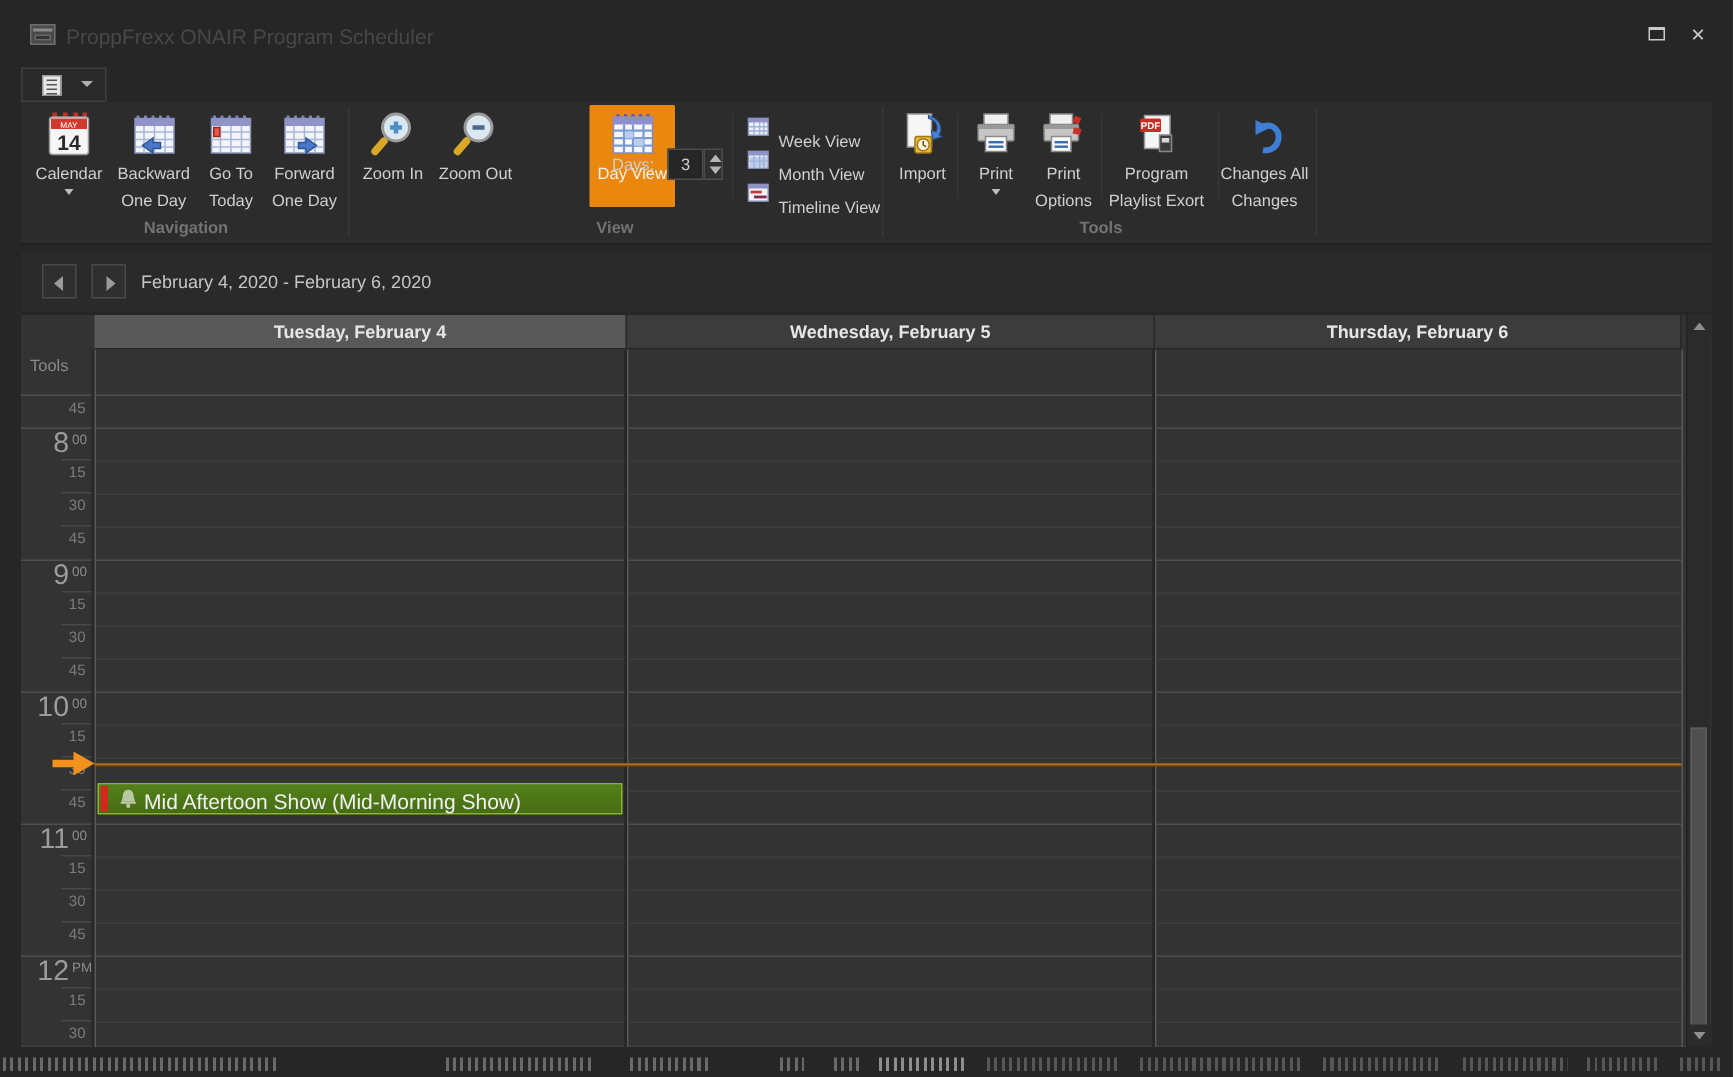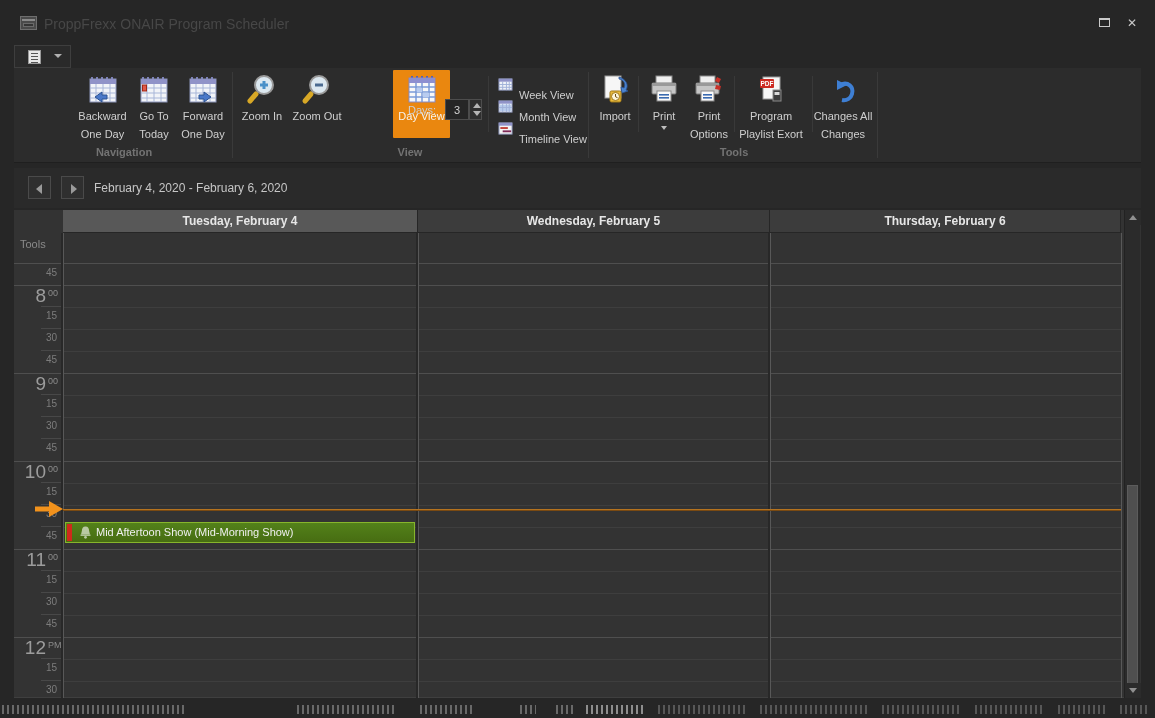--- a/index.html
+++ b/index.html
@@ -94,21 +94,21 @@
   .col-endline { position:absolute; left:1107px; top:0; width:1px; height:470px; background:#585858; }
   
   .now-line { position:absolute; left:49px; top:276px; width:1058px; height:2px;
     background:#7a4a12; border-top:1px solid #b5731f; z-index:4; }
   .now-arrow { position:absolute; left:20px; top:268px; width:30px; height:16px; z-index:5; }
   
   .event { position:absolute; left:51px; top:289px; width:350px; height:21px; z-index:3;
     background:linear-gradient(#53811a, #476d12); border:1px solid #87b52c; cursor:default; }
   .event .stripe { position:absolute; left:1px; top:1px; bottom:1px; width:5px; background:#cf2a1b; }
   .event .bell { position:absolute; left:14px; top:3px; }
-  .event .etitle { position:absolute; left:30px; top:3px; font-size:11px; color:#f0f0f0; white-space:nowrap; }
+  .event .etitle { position:absolute; left:30px; top:3px; font-size:14px; color:#f0f0f0; white-space:nowrap; }
   
   .vscroll { position:absolute; left:1110px; top:0; width:16px; height:488px;
     background:#2b2b2b; border-left:1px solid #222; }
   .sbtn { position:absolute; left:0; width:16px; height:15px; background:#2b2b2b; }
   .sbtn i { position:absolute; left:4px; width:0; height:0; border-left:4px solid transparent; border-right:4px solid transparent; }
   .sbtn.up { top:0; } .sbtn.up i { top:5px; border-bottom:5px solid #8f8f8f; }
   .sbtn.down { bottom:0; } .sbtn.down i { bottom:5px; border-top:5px solid #8f8f8f; }
   .sthumb { position:absolute; left:2px; top:275px; width:11px; height:202px;
     background:#4f4f4f; border:1px solid #5c5c5c; }
   
@@ -134,20 +134,34 @@
 <div class="ribbon">
 
   <span class="rib-sep" style="left:218px"></span>
   <span class="rib-sep" style="left:574px"></span>
   <span class="rib-sep" style="left:863px"></span>
   <span class="rib-sep-inner" style="left:474px"></span>
   <span class="rib-sep-inner" style="left:624px"></span>
   <span class="rib-sep-inner" style="left:720px"></span>
   <span class="rib-sep-inner" style="left:798px"></span>
 
+  <div class="rbtn" style="left:6px;width:52px">
+    <svg class="ric" viewBox="0 0 32 32">
+      <rect x="5" y="2" width="3" height="5" fill="#c03028"></rect>
+        <rect x="12" y="2" width="3" height="5" fill="#c03028"></rect>
+        <rect x="19" y="2" width="3" height="5" fill="#c03028"></rect>
+        <rect x="25" y="2" width="3" height="5" fill="#c03028"></rect>
+      <rect x="3" y="5" width="26" height="25" rx="2" fill="#f6f6f6" stroke="#9a9a9a"></rect>
+      <rect x="4" y="6" width="24" height="7" fill="#d03a2e"></rect>
+      <text x="16" y="12" font-size="5.5" fill="#ffffff" text-anchor="middle" font-family="Liberation Sans">MAY</text>
+      <text x="16" y="27" font-size="14" font-weight="bold" fill="#2a2a2a" text-anchor="middle" font-family="Liberation Sans">14</text>
+    </svg>
+    <span class="rlab">Calendar</span>
+    <span class="caret-dn"></span>
+  </div>
   <div class="rbtn" style="left:62px;width:53px">
     <svg class="ric" viewBox="0 0 32 32">
       <rect x="4" y="4" width="2" height="4" fill="#7d80b8"></rect>
         <rect x="9" y="4" width="2" height="4" fill="#7d80b8"></rect>
         <rect x="14" y="4" width="2" height="4" fill="#7d80b8"></rect>
         <rect x="19" y="4" width="2" height="4" fill="#7d80b8"></rect>
         <rect x="24" y="4" width="2" height="4" fill="#7d80b8"></rect>
       <rect x="3" y="6" width="26" height="23" fill="#f2f4f8" stroke="#8a93b8"></rect>
       <rect x="3" y="6" width="26" height="5" fill="#9093c8"></rect>
       <path d="M3 15h26 M3 20h26 M3 25h26 M9 11v18 M16 11v18 M23 11v18" stroke="#a8b6d8" stroke-width="1" fill="none"></path>

